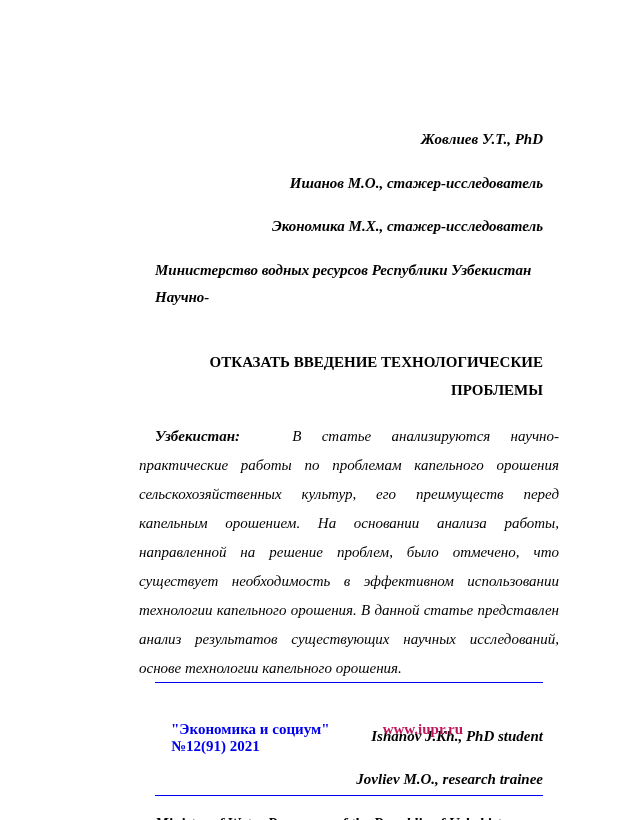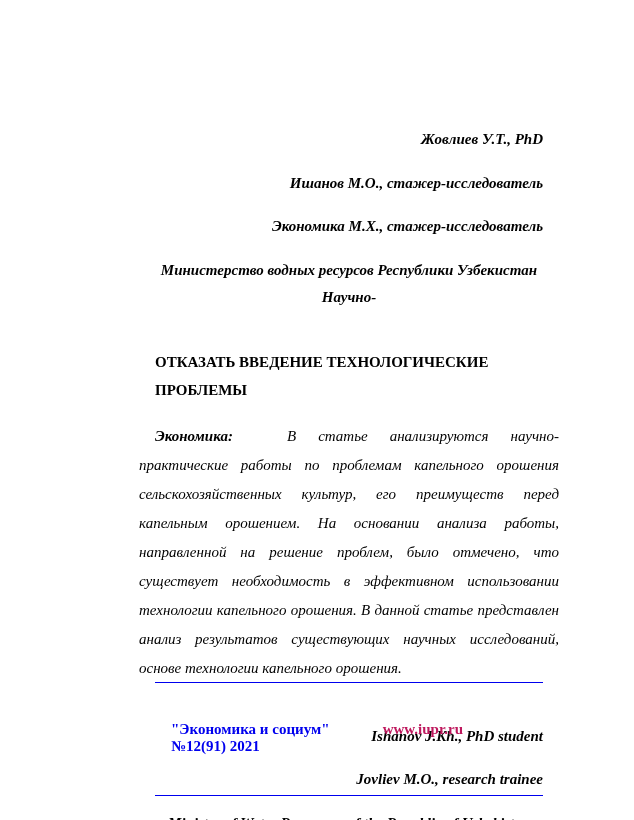--- a/index.html
+++ b/index.html
@@ -12,24 +12,24 @@
     color: #000000;
     overflow: hidden;
   }
   .page {
     position: absolute;
     inset: 0;
     padding: 62px 75px 0 75px;
   }
   .line { line-height: 27.5px; font-size: 15px; }
   .authors-block { text-align: right; font-weight: bold; font-style: italic; }
-  .affiliation { text-align: center; font-weight: bold; font-style: italic; }
+  .affiliation { text-align: left; font-weight: bold; font-style: italic; }
   .title-block {
     margin-top: 36px;
-    text-align: left;
+    text-align: right;
     font-weight: bold;
     font-size: 15.5px;
   }
   .title-block .line { line-height: 28px; }
   .para {
     margin-top: 18px;
     font-style: italic;
     font-size: 15px;
     line-height: 29px;
     text-align: justify;
@@ -72,21 +72,21 @@
   </div>
 
   <div class="affiliation">
     <div class="line">Министерство водных ресурсов Республики Узбекистан Научно-</div>
   </div>
 
   <div class="title-block">
     <div class="line">ОТКАЗАТЬ ВВЕДЕНИЕ ТЕХНОЛОГИЧЕСКИЕ ПРОБЛЕМЫ</div>
   </div>
 
-  <p class="para"><span class="label">Экономика:</span>
+  <p class="para"><span class="label">Узбекистан:</span>
     <span>В статье анализируются научно-практические работы по проблемам капельного орошения сельскохозяйственных культур, его преимуществ перед капельным орошением. На основании анализа работы, направленной на решение проблем, было отмечено, что существует необходимость в эффективном использовании технологии капельного орошения. В данной статье представлен анализ результатов существующих научных исследований, основе технологии капельного орошения.</span></p>
 
 
   <div class="authors-block authors-en">
     <div class="line">Ishanov J.Kh., PhD student</div>
     <div class="line">Jovliev M.O., research trainee</div>
   </div>
 
   <div class="affiliation">
     <div class="line">Ministry of Water Resources of the Republic of Uzbekistan Scientific Research</div>

